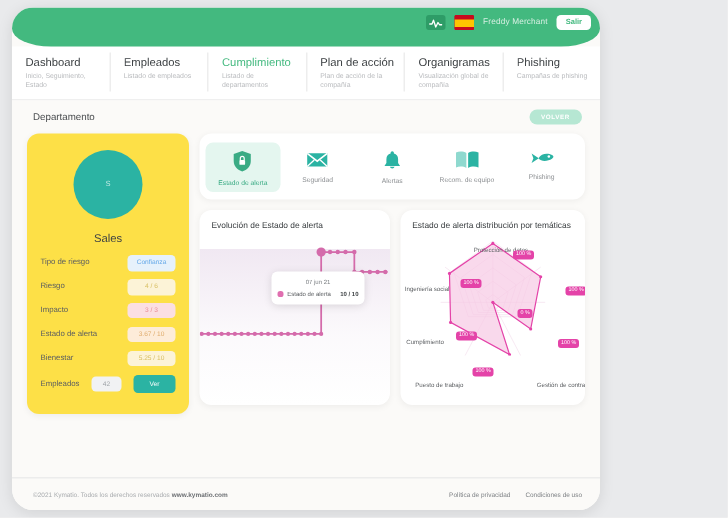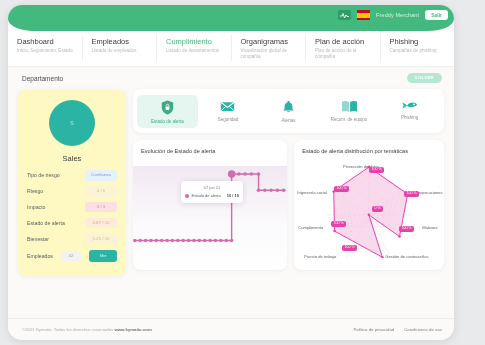--- a/index.html
+++ b/index.html
@@ -11,21 +11,21 @@
   }
   #app {
     position: relative;
     width: 485px; height: 345px;
     background: #e9eaec;
   }
   
   .window {
     position: absolute;
     left: 8px; top: 5px;
-    width: 446px; height: 335px;
+    width: 392px; height: 335px;
     background: #fbfaf8;
     border-radius: 14px;
     overflow: hidden;
     box-shadow: 0 2px 10px rgba(0,0,0,.10);
   }
   
   .topbar {
     position: relative;
     height: 26px;
     background: #43b97f;
@@ -126,21 +126,21 @@
   }
   
   .content {
     display: flex;
     padding: 0 10px;
     gap: 7px;
     align-items: flex-start;
   }
   
   .card {
-    background: #fef9c3;
+    background: #fde047;
     border-radius: 8px;
     box-shadow: 0 1px 5px rgba(0,0,0,.055);
   }
   .left-card {
     width: 108px;
     padding: 9px 9px 8px 9px;
     flex: none;
   }
   .donut-wrap {
     display: flex; justify-content: center;
@@ -339,26 +339,26 @@
       </div>
       <div class="nav-item">
         <div class="nav-title">Empleados</div>
         <div class="nav-sub">Listado de empleados</div>
       </div>
       <div class="nav-item active">
         <div class="nav-title">Cumplimiento</div>
         <div class="nav-sub">Listado de departamentos</div>
       </div>
       <div class="nav-item">
+        <div class="nav-title">Plan de acción</div>
+        <div class="nav-sub">Plan de acción de la compañía</div>
+      </div>
+      <div class="nav-item">
         <div class="nav-title">Organigramas</div>
         <div class="nav-sub">Visualización global de compañía</div>
-      </div>
-      <div class="nav-item">
-        <div class="nav-title">Plan de acción</div>
-        <div class="nav-sub">Plan de acción de la compañía</div>
       </div>
       <div class="nav-item">
         <div class="nav-title">Phishing</div>
         <div class="nav-sub">Campañas de phishing</div>
       </div>
     </div>
 
     <div class="subheader">
       <div class="subheader-title">Departamento</div>
       <button class="volver-btn">VOLVER</button>

